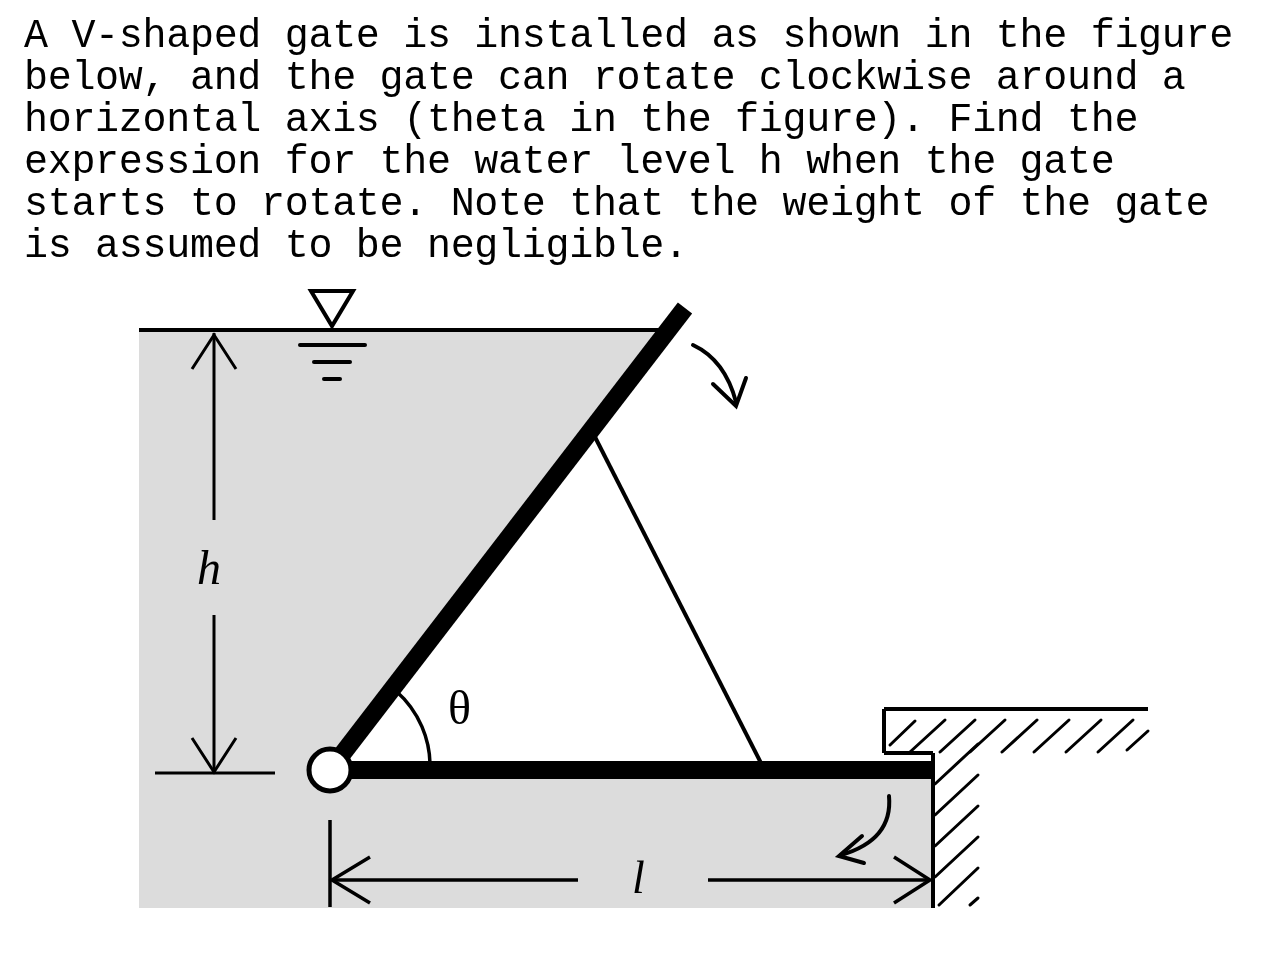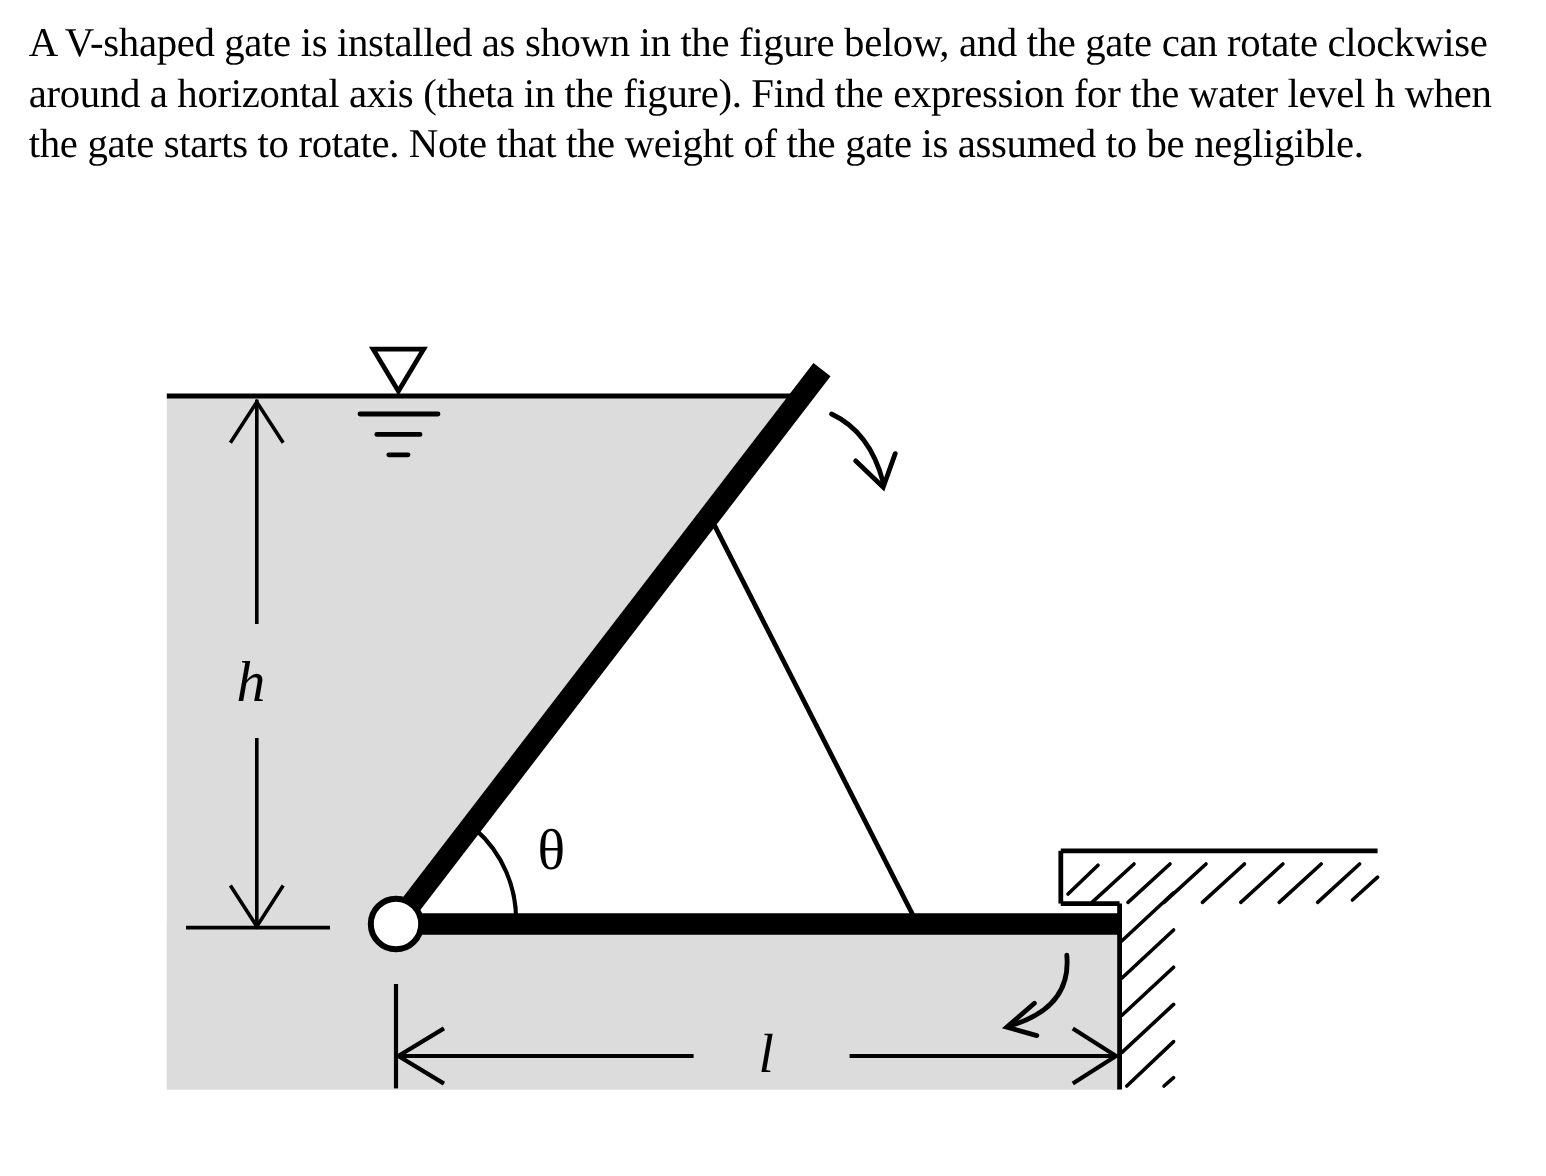--- a/index.html
+++ b/index.html
@@ -1,20 +1,20 @@
 <!DOCTYPE html>
 <html><head>
 <meta charset="utf-8">
 <style>
   html, body { margin: 0; padding: 0; background: #ffffff; }
   body { width: 1288px; height: 980px; position: relative; overflow: hidden; }
   .question {
     position: absolute; left: 24px; top: 16px; width: 1240px;
-    font-family: Liberation Serif, serif;
-    font-size: 34px; line-height: 42px; color: #000;
+    font-family: Liberation Mono, monospace;
+    font-size: 40px; line-height: 42px; color: #000;
     letter-spacing: -0.3px;
   }
   .figure { position: absolute; left: 0; top: 0; }
   .lbl-italic { font-family: "Liberation Serif", serif; font-style: italic; }
   .lbl-serif { font-family: "Liberation Serif", serif; }
 </style>
 </head>
 <body>
 
 <div class="question">A V-shaped gate is installed as shown in the figure below, and the gate can rotate clockwise around a horizontal axis (theta in the figure). Find the expression for the water level h when the gate starts to rotate. Note that the weight of the gate is assumed to be negligible.</div>

